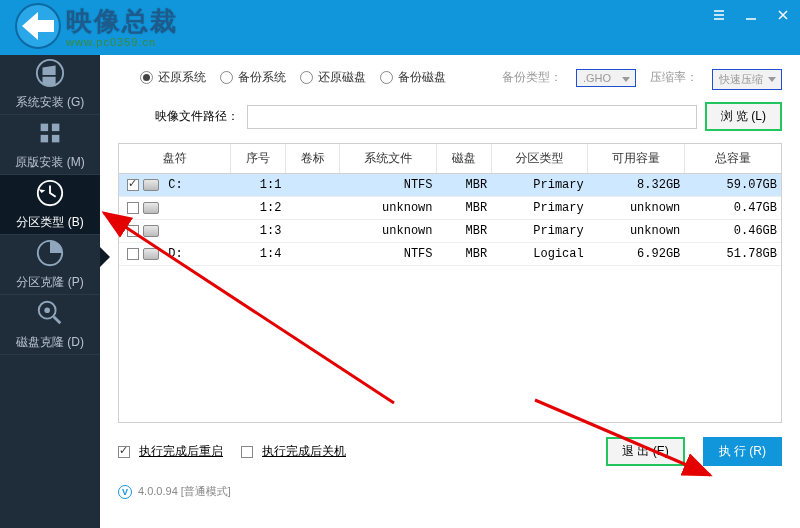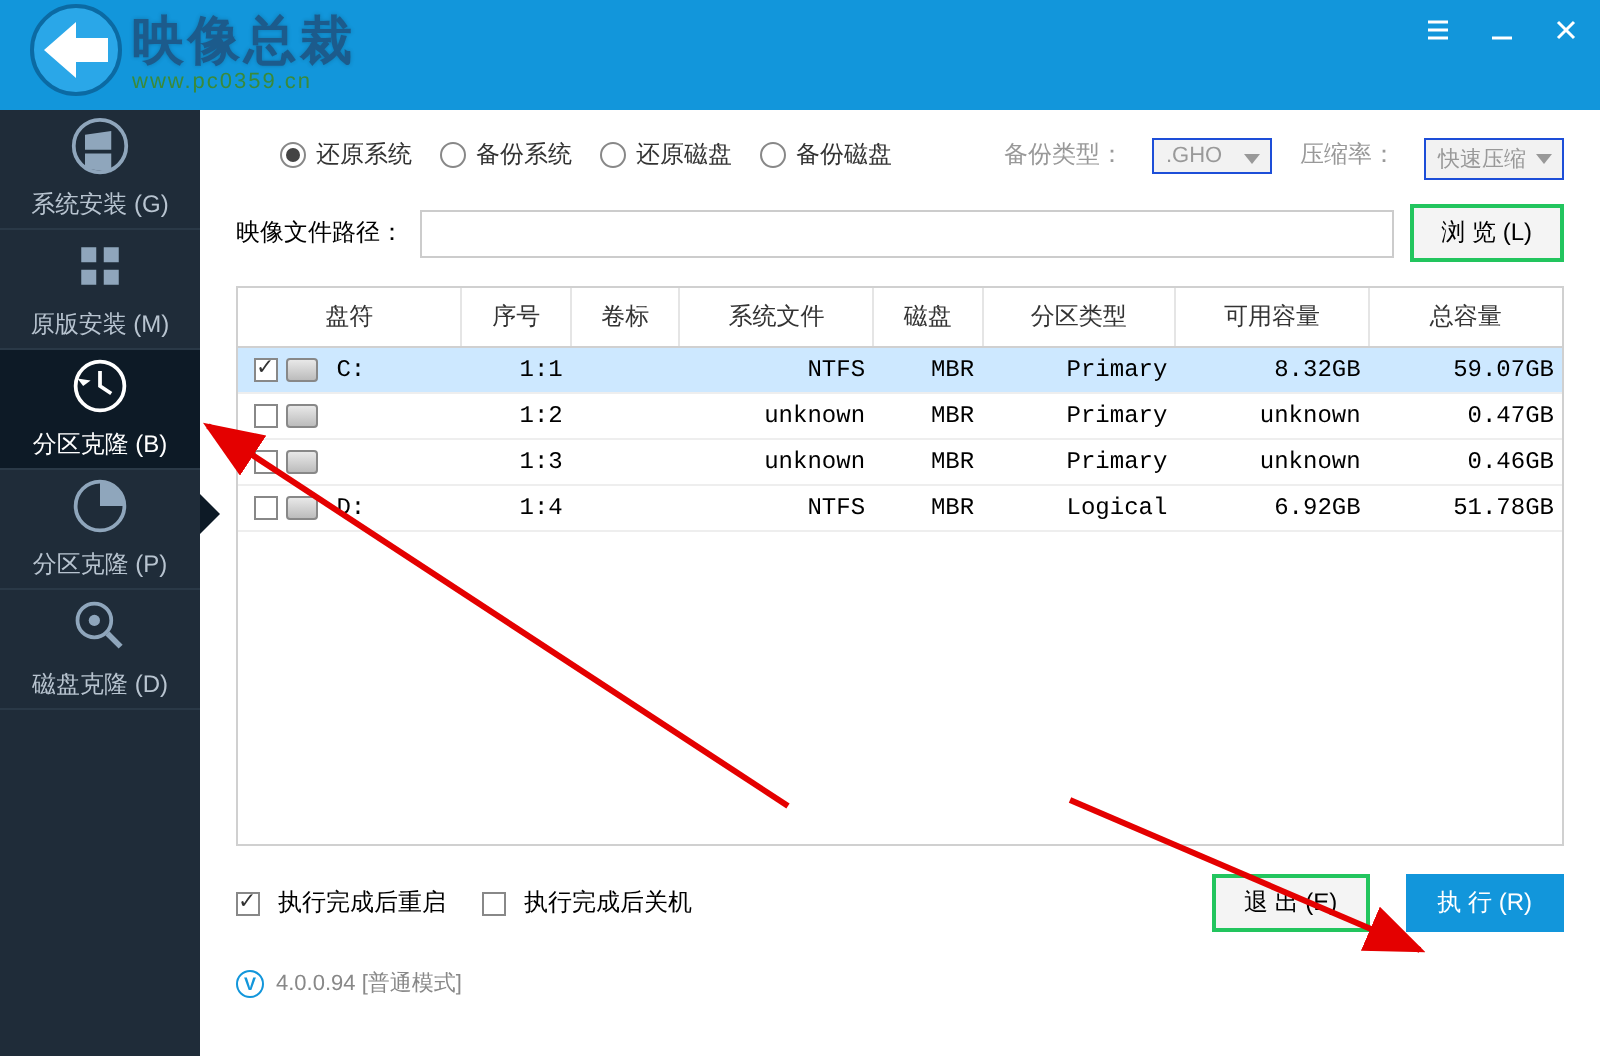--- a/index.html
+++ b/index.html
@@ -27,39 +27,39 @@
 .main { flex: 1; background: #fff; display: flex; flex-direction: column; position: relative; }
 
 .opt-row { display: flex; align-items: flex-start; padding: 14px 18px 8px; gap: 14px; font-size: 12px; color: #333; margin-left: 22px; }
 .radio-opt { display: flex; align-items: center; gap: 5px; cursor: pointer; }
 .radio-dot { width: 13px; height: 13px; border: 1px solid #888; border-radius: 50%; display: inline-flex; align-items: center; justify-content: center; }
 .radio-dot.sel::after { content: ""; width: 7px; height: 7px; background: #444; border-radius: 50%; }
 .opt-label { color: #999; margin-left: auto; }
 .combo { border: 1px solid #1d4ed8; background: #f2f2f2; color: #999; padding: 2px 18px 2px 6px; font-size: 11px; position: relative; min-width: 60px; }
 .combo::after { content: ""; position: absolute; right: 5px; top: 7px; border-left: 4px solid transparent; border-right: 4px solid transparent; border-top: 5px solid #999; }
 
-.path-row { display: flex; align-items: center; padding: 4px 18px 12px; gap: 8px; font-size: 12px; }
+.path-row { display: flex; align-items: center; padding: 4px 18px 12px; gap: 8px; font-size: 12px; margin-left: 37px; }
 .path-input { flex: 1; height: 24px; border: 1px solid #ccc; padding: 0 6px; }
 .btn { border: 2px solid #22c55e; background: #f4f4f4; padding: 4px 14px; font-size: 12px; cursor: pointer; }
 .btn-primary { background: #1296db; border-color: #1296db; color: #fff; }
 
 .table-wrap { margin: 0 18px; border: 1px solid #d0d0d0; height: 280px; overflow: hidden; }
 table { width: 100%; border-collapse: collapse; font-size: 12px; }
 th { background: #fff; border-bottom: 1px solid #d0d0d0; border-right: 1px solid #e5e5e5; padding: 6px 4px; font-weight: 400; color: #333; text-align: center; }
 th:last-child { border-right: none; }
 td { padding: 4px 4px; text-align: right; font-family: "Courier New", monospace; border-bottom: 1px solid #eee; }
 tr.selrow td { background: #cde8ff; }
 td.drive-cell { text-align: left; padding-left: 8px; white-space: nowrap; font-family: "Courier New", monospace; }
 .chk { width: 12px; height: 12px; border: 1px solid #888; display: inline-block; vertical-align: middle; margin-right: 4px; background: #fff; position: relative; }
 .chk.on { background: #fff; }
 .chk.on::after { content: "✓"; position: absolute; left: 0; top: -3px; font-size: 11px; color: #333; }
 .drv-icon { width: 16px; height: 12px; display: inline-block; vertical-align: middle; margin-right: 2px; background: linear-gradient(#e8e8e8,#bcbcbc); border: 1px solid #888; border-radius: 2px; }
 
 .footer-row { display: flex; align-items: center; padding: 14px 18px; gap: 18px; font-size: 12px; }
-.check-opt { display: flex; align-items: center; gap: 5px; cursor: pointer; }
+.check-opt { display: flex; align-items: center; gap: 5px; cursor: pointer; text-decoration: underline; }
 .footer-row .btn { min-width: 78px; }
 .spacer { flex: 1; }
 
 .version-bar { padding: 4px 18px 8px; font-size: 11px; color: #888; display: flex; align-items: center; gap: 6px; }
 .v-badge { width: 14px; height: 14px; border: 1px solid #1296db; color: #1296db; border-radius: 50%; display: inline-flex; align-items: center; justify-content: center; font-size: 9px; font-weight: 600; }
 
 .arrow { position: absolute; pointer-events: none; }
 </style>
 </head>
 <body>
@@ -110,21 +110,21 @@
           <rect x="18" y="18" width="8" height="8" fill="#8fa6bc"></rect>
         </svg>
       <span class="side-label">原版安装 (M)</span>
     </div>
     <div class="side-item active">
       <svg class="icon" viewBox="0 0 32 32">
           <circle cx="16" cy="16" r="13" fill="none" stroke="#fff" stroke-width="2"></circle>
           <path d="M16 8v8l6 4" stroke="#fff" stroke-width="2" fill="none"></path>
           <path d="M4 12l3 4 4-3" fill="#fff"></path>
         </svg>
-      <span class="side-label">分区克隆 (B)</span>
+      <span class="side-label">分区类型 (B)</span>
     </div>
     <div class="side-item">
       <svg class="icon" viewBox="0 0 32 32">
           <circle cx="16" cy="16" r="13" fill="none" stroke="#8fa6bc" stroke-width="2"></circle>
           <path d="M16 3 A13 13 0 0 1 29 16 L16 16 Z" fill="#8fa6bc"></path>
         </svg>
       <span class="side-label">分区克隆 (P)</span>
     </div>
     <div class="side-item">
       <svg class="icon" viewBox="0 0 32 32">

